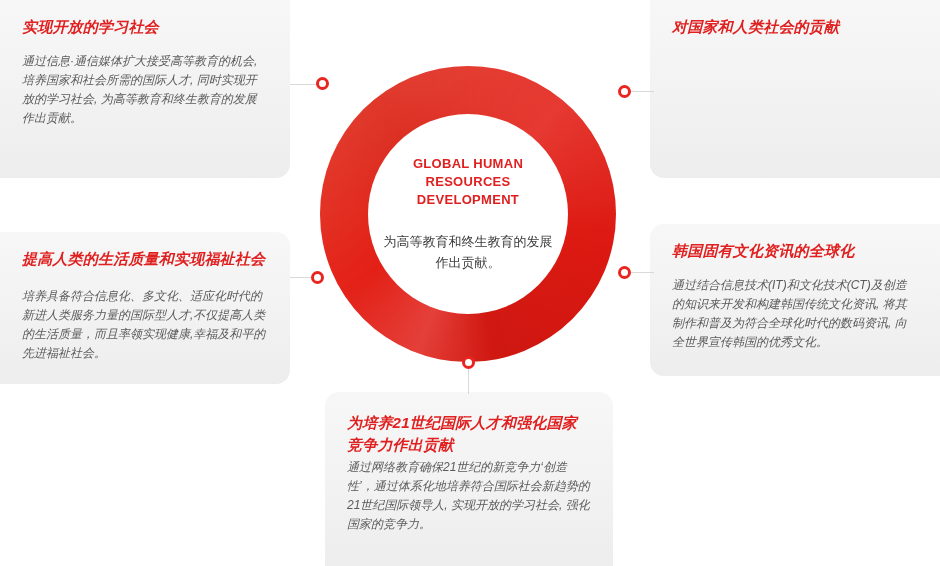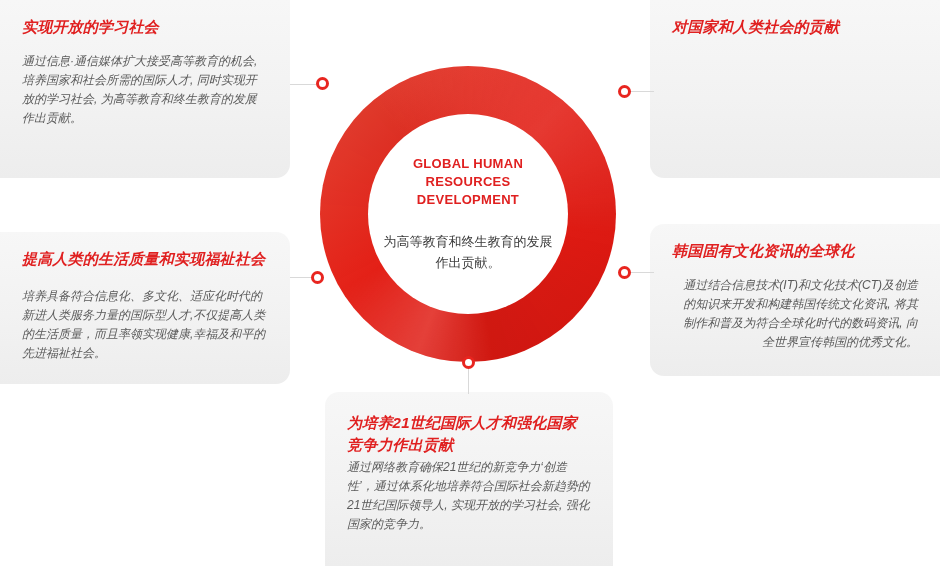--- a/index.html
+++ b/index.html
@@ -70,21 +70,21 @@
   #panel-bc {
     left: 325px; top: 392px;
     width: 288px; height: 174px;
     border-radius: 14px 14px 0 0;
     padding-top: 20px;
   }
   #panel-bc .panel-title { margin-bottom: 2px; }
 
   
   #panel-ml .panel-body { margin-top: 17px; }
-  #panel-mr .panel-body { margin-top: 10px; text-align: right; }
+  #panel-mr .panel-body { margin-top: 10px; }
 
   
   .ring-wrap {
     position: absolute;
     left: 320px; top: 66px;
     width: 296px; height: 296px;
   }
   .ring {
     position: absolute;
     left: 0; top: 0;

